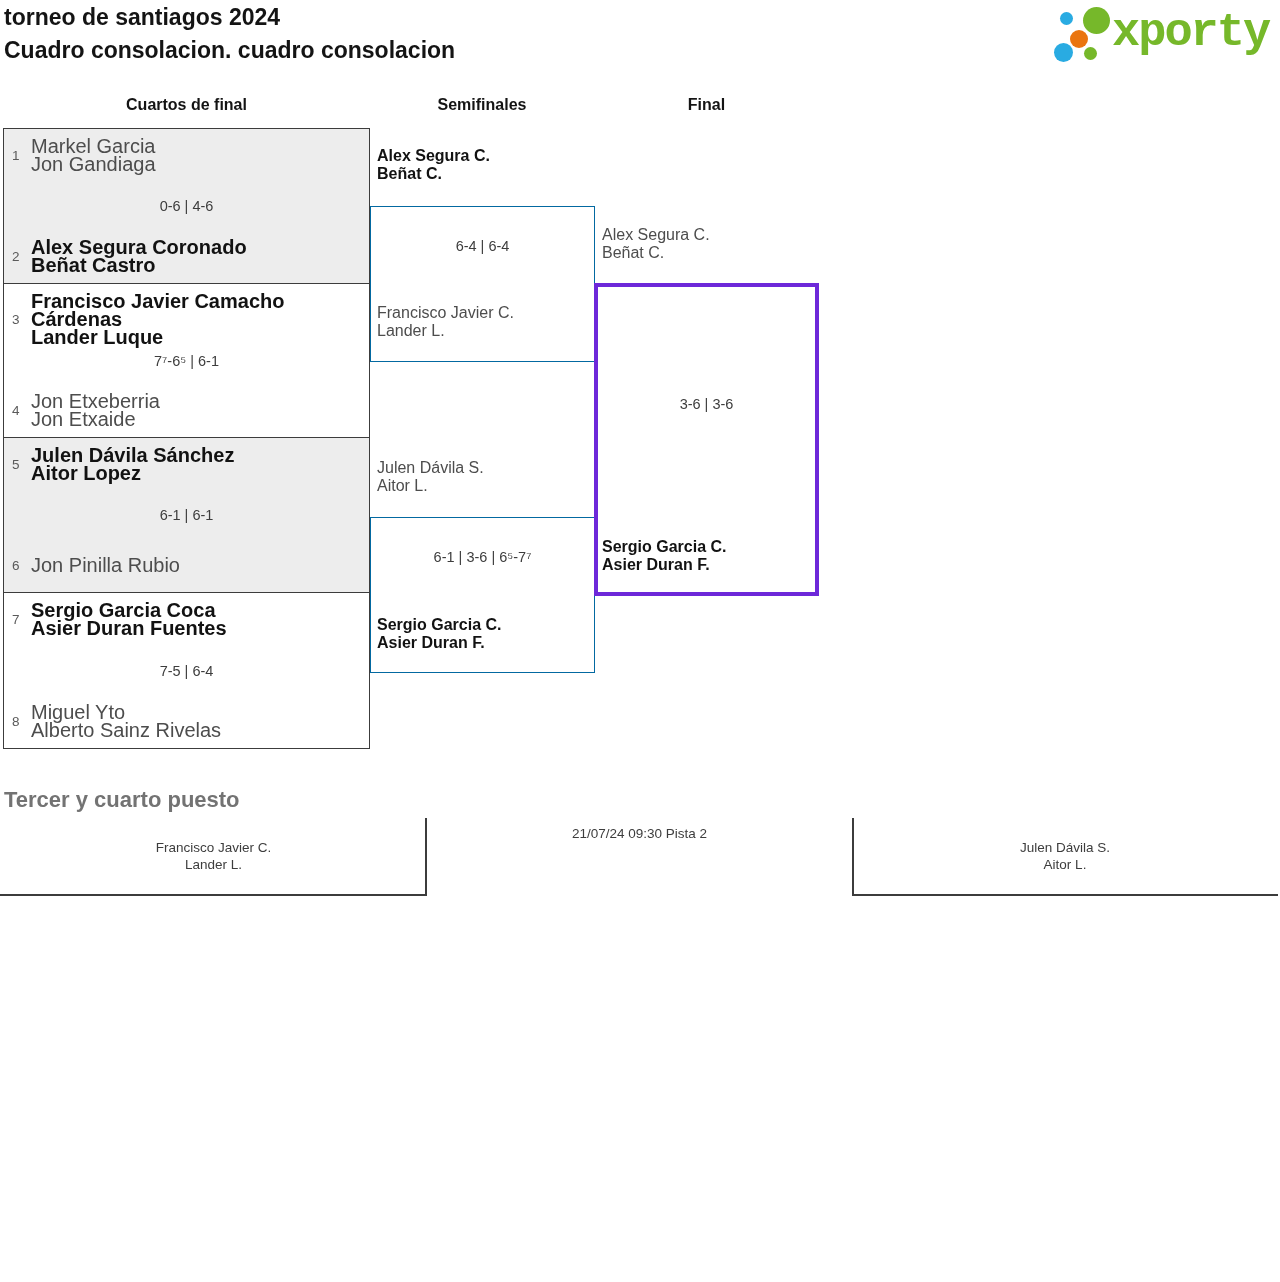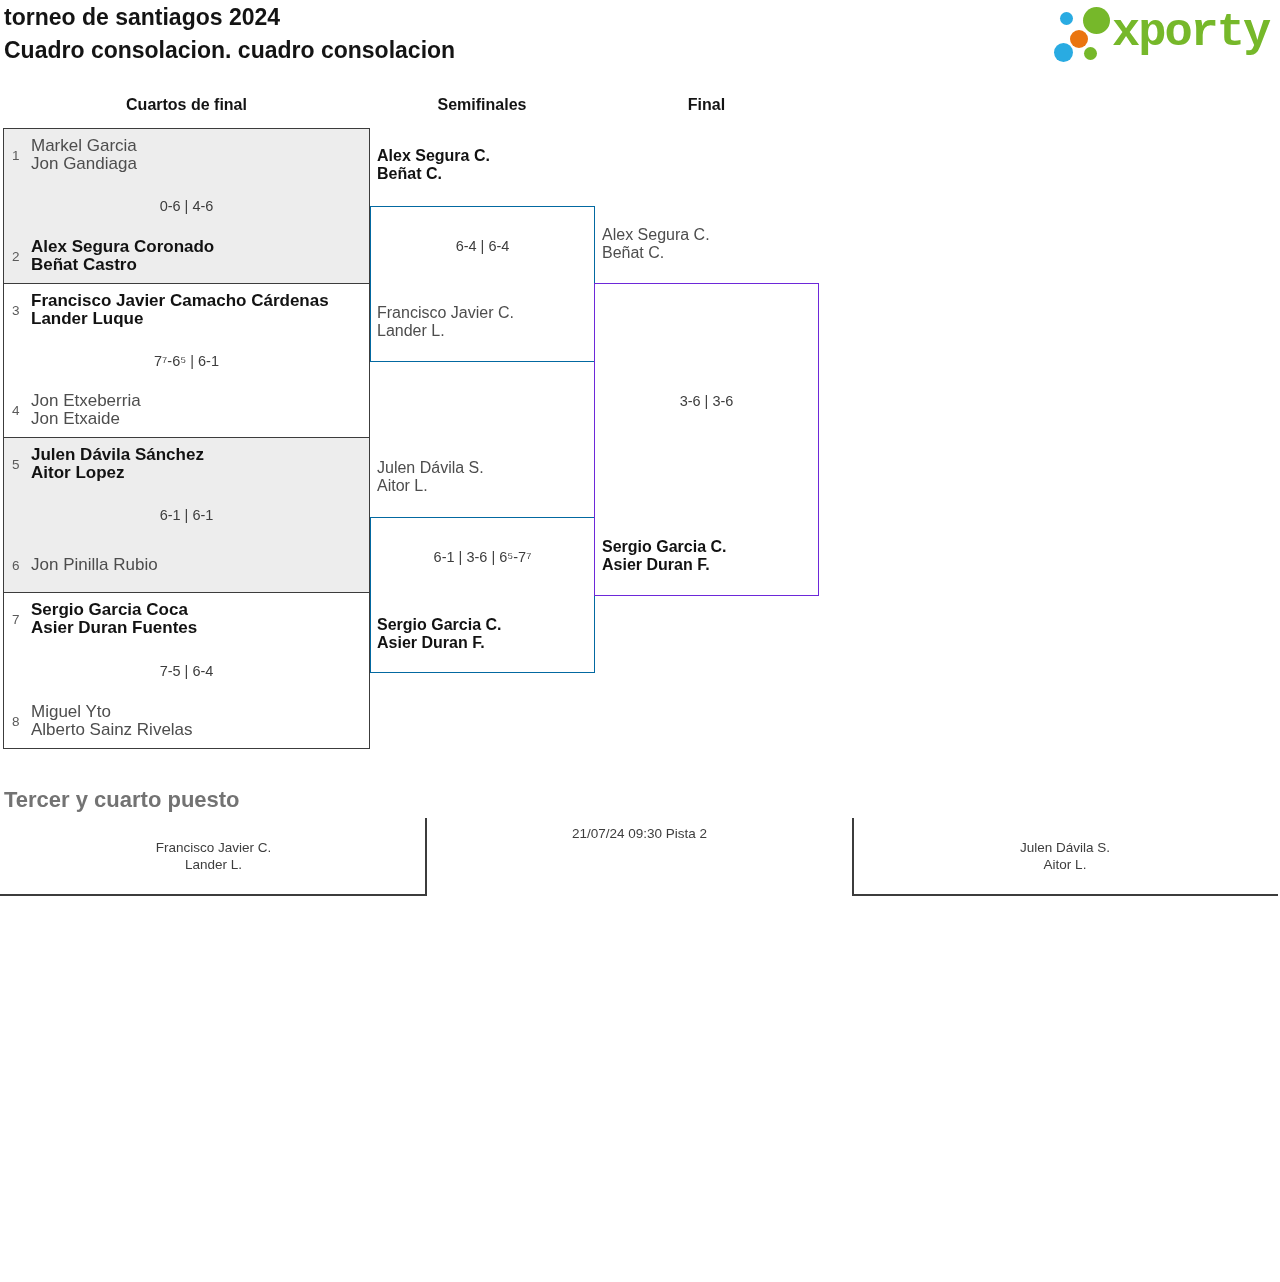--- a/index.html
+++ b/index.html
@@ -30,32 +30,32 @@
   
   .qf{position:absolute;left:3px;width:367px;border:1px solid #3c3c3c;box-sizing:border-box;background:#fff;}
   .q1{top:128px;height:156px;background:#ededed;}
   .q2{top:283px;height:155px;}
   .q3{top:437px;height:156px;background:#ededed;}
   .q4{top:592px;height:157px;}
   .team{position:absolute;left:8px;right:8px;display:flex;align-items:center;min-height:36px;}
   .team.toprow{top:8px;}
   .team.bottomrow{bottom:9px;}
   .seed{flex:0 0 19px;font-size:13.5px;color:#5a5a5a;}
-  .names{font-size:17px;line-height:18px;color:#4d4d4d;}
+  .names{font-size:20px;line-height:18px;color:#4d4d4d;}
   .names.winner{font-weight:700;color:#121212;}
   .score{position:absolute;left:0;right:0;text-align:center;font-size:14.5px;color:#3d3d3d;}
   .qf .score{top:50%;transform:translateY(-50%);}
 
   
   .sfbox{position:absolute;left:370px;width:225px;height:156px;border:1px solid #0369a1;box-sizing:border-box;}
   .sf1{top:206px;}
   .sf2{top:517px;}
   .sfbox .score{top:31px;}
   .finalbox{position:absolute;left:594px;top:283px;width:225px;height:313px;
-            border:1px solid #6d28d9;box-sizing:border-box;}
+            border:4px solid #6d28d9;box-sizing:border-box;}
   .finalbox .score{top:109px;}
 
   
   .lbl{position:absolute;font-size:16px;line-height:18px;color:#4d4d4d;}
   .lbl.winner{font-weight:700;color:#121212;}
   .lbl-sf1-top{left:377px;top:147px;}
   .lbl-sf1-bottom{left:377px;top:304px;}
   .lbl-sf2-top{left:377px;top:459px;}
   .lbl-sf2-bottom{left:377px;top:616px;}
   .lbl-final-top{left:602px;top:226px;}

